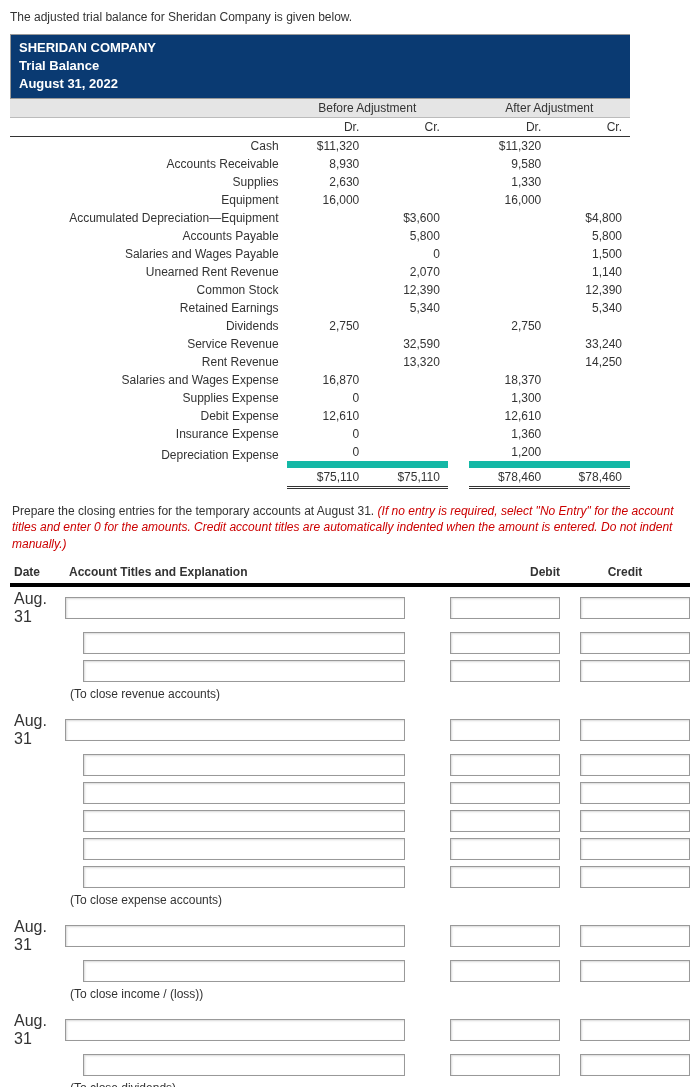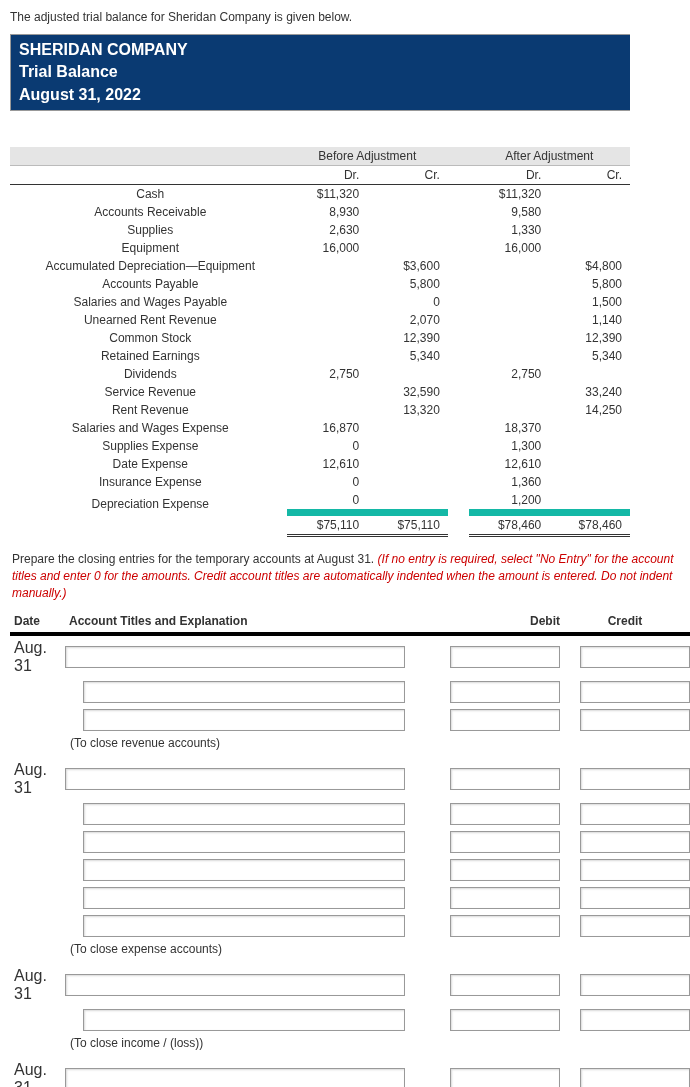--- a/index.html
+++ b/index.html
@@ -11,33 +11,33 @@
     padding: 10px;
     width: 690px;
     background: #fff;
   }
   .intro { font-size: 12px; color: #333; margin-bottom: 10px; }
   .tb-wrap { border: 1px solid #999; border-right: none; width: 620px; }
   .tb-header {
     background: #0a3a72;
     color: #fff;
     padding: 4px 8px;
-    font-size: 16px;
+    font-size: 13px;
     font-weight: bold;
     line-height: 1.4;
   }
-  table.tb { border-collapse: collapse; width: 620px; margin-top: 36px; }
+  table.tb { border-collapse: collapse; width: 620px; }
   table.tb th, table.tb td {
     font-size: 12px;
     padding: 2px 8px;
     text-align: right;
     vertical-align: bottom;
     font-weight: normal;
   }
-  table.tb td.acct { text-align: center; padding-left: 12px; }
+  table.tb td.acct { text-align: right; padding-left: 12px; }
   .grouphead td { background: #e5e5e5; border-bottom: 1px solid #bbb; }
   .grouphead .sp1 { text-align:center; }
   .colhead td { border-bottom: 1px solid #333; text-align: center; }
   .num { width: 70px; }
   .total td.num { border-top: 7px solid #14b8a6; border-bottom: 3px double #333; }
   .instr { font-size: 12px; margin: 14px 2px 8px 2px; line-height: 1.4; }
   .instr .black { color: #333; }
   .instr .red { font-style: italic; color: #c00; }
   .je { width: 680px; }
   .je-head {
@@ -216,21 +216,21 @@
         </tr>
         <tr>
           <td class="acct">Supplies Expense</td>
           <td class="num">0</td>
           <td class="num"></td>
           <td></td>
           <td class="num">1,300</td>
           <td class="num"></td>
         </tr>
         <tr>
-          <td class="acct">Date Expense</td>
+          <td class="acct">Debit Expense</td>
           <td class="num">12,610</td>
           <td class="num"></td>
           <td></td>
           <td class="num">12,610</td>
           <td class="num"></td>
         </tr>
         <tr>
           <td class="acct">Insurance Expense</td>
           <td class="num">0</td>
           <td class="num"></td>

